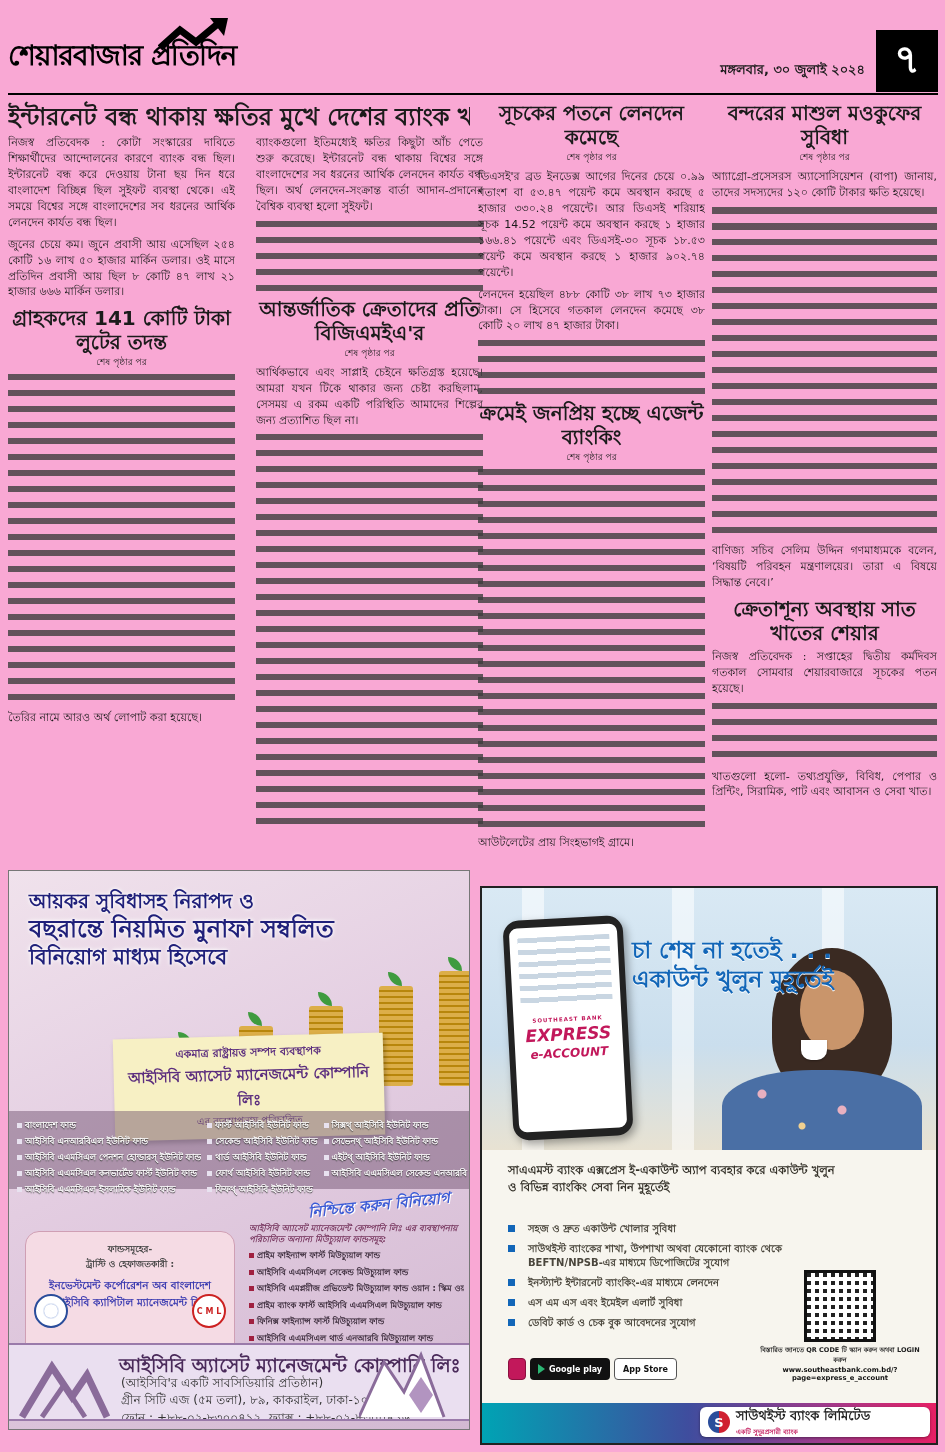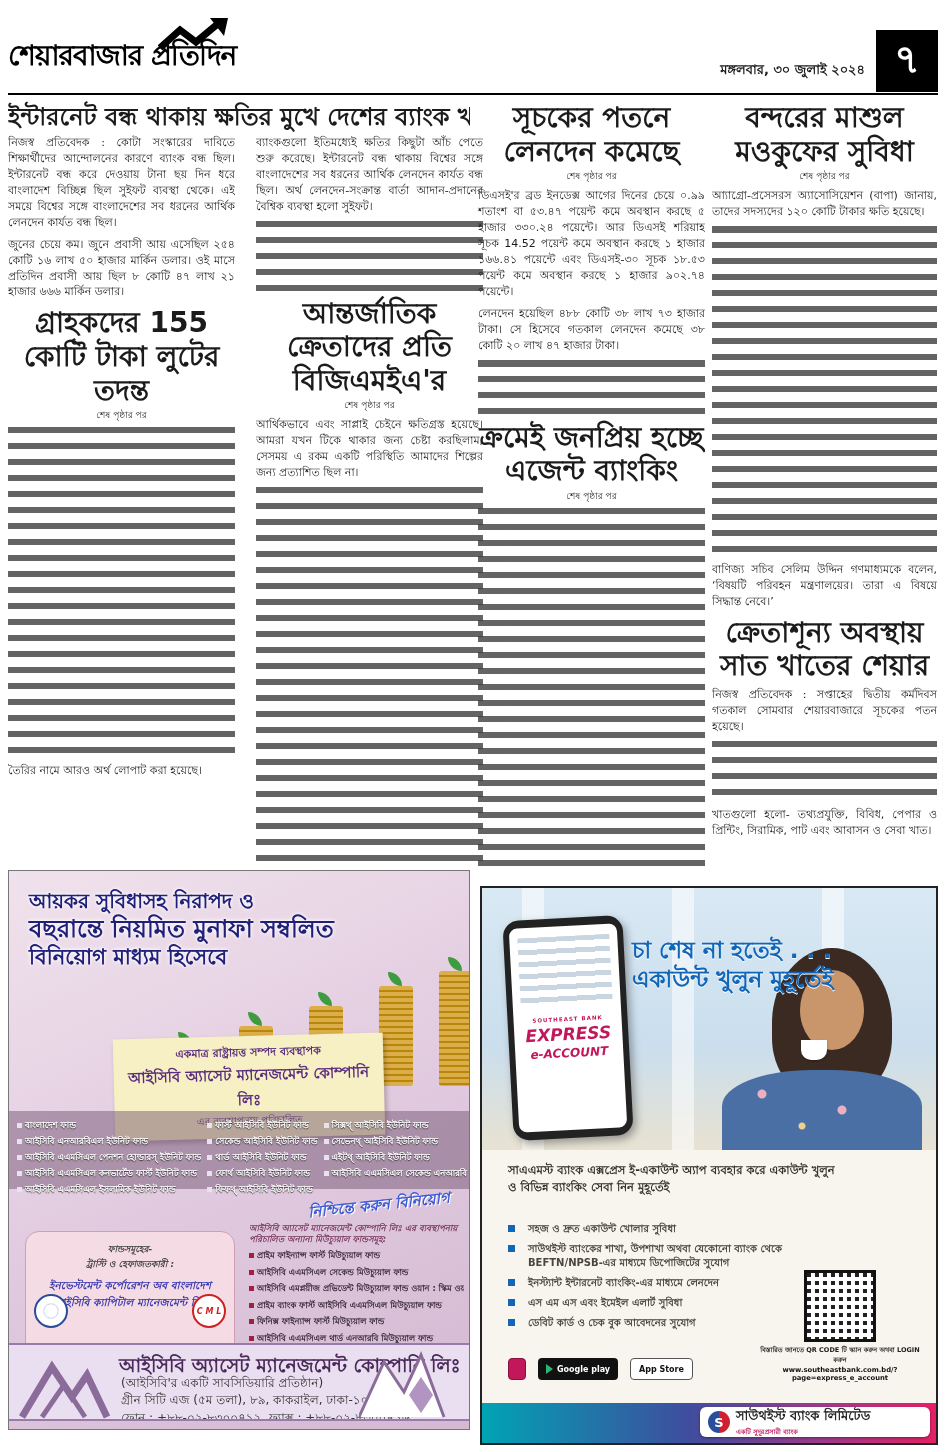--- a/index.html
+++ b/index.html
@@ -1,31 +1,31 @@
 <!DOCTYPE html>
 <html><head>
 <meta charset="utf-8">
 <style>
   html,body{margin:0;padding:0;background:#888;}
   *{box-sizing:border-box;}
-  .page{position:relative;width:945px;height:1452px;background:#ffffff;margin:0 auto;
+  .page{position:relative;width:945px;height:1452px;background:#f9a8d4;margin:0 auto;
         font-family:"DejaVu Sans","Liberation Sans",sans-serif;color:#1b1b1b;overflow:hidden;}
   
   .masthead{position:absolute;left:8px;top:34px;width:300px;height:56px;}
   .mast-logo{font-size:28px;font-weight:bold;color:#000;letter-spacing:-1px;white-space:nowrap;}
   .mast-arrow{position:absolute;left:150px;top:-16px;}
   .head-date{position:absolute;right:80px;top:60px;font-size:13px;font-weight:bold;}
   .page-num{position:absolute;right:7px;top:30px;width:62px;height:62px;background:#000;color:#fff;
             font-size:40px;font-weight:bold;display:flex;align-items:center;justify-content:center;}
   .head-rule{position:absolute;left:8px;right:7px;top:93px;height:2px;background:#000;}
   .main-headline{position:absolute;left:8px;top:98px;width:462px;height:36px;font-size:24px;font-weight:bold;
             text-align:center;white-space:nowrap;overflow:hidden;}
   
   .col{position:absolute;width:227px;overflow:hidden;}
-  .h2{font-size:28px;font-weight:bold;text-align:center;line-height:1.2;margin:6px 0 0;}
+  .h2{font-size:20px;font-weight:bold;text-align:center;line-height:1.2;margin:6px 0 0;}
   .cont{font-size:9px;text-align:center;margin:1px 0 4px;}
   .body{font-size:11px;line-height:1.45;text-align:justify;margin:0 0 6px;}
   .fl{background-image:repeating-linear-gradient(to bottom,#3d3d3d 0 6.5px,transparent 6.5px 16px);
       opacity:.8;margin-bottom:6px;}
   
   .ad-icb{position:absolute;left:8px;top:870px;width:462px;height:560px;border:1px solid #777;
           background:linear-gradient(155deg,#f0e2ec 0%,#e3cde1 45%,#d3b9d2 100%);overflow:hidden;}
   .icb-tagline{position:absolute;left:20px;top:18px;width:330px;color:#20207a;font-weight:bold;
           text-shadow:0 0 3px #fff,0 0 5px #fff;line-height:1.25;}
   .icb-t1{font-size:20px;} .icb-t2{font-size:24px;} .icb-t3{font-size:21px;}
@@ -38,21 +38,21 @@
          transform:rotate(-1.5deg);text-align:center;color:#5b2d7e;box-shadow:2px 3px 5px rgba(0,0,0,.25);}
   .icb-b1{font-size:11px;font-weight:bold;} .icb-b2{font-size:15px;font-weight:bold;} .icb-b3{font-size:10px;}
   .fund-panel{position:absolute;left:0;top:240px;width:462px;height:78px;background:rgba(104,74,104,.45);
          display:flex;padding:6px 8px;gap:6px;}
   .fund-col{flex:1;} .fund-col.wide{flex:1.35;}
   .fund-item{font-size:8.5px;font-weight:bold;color:#fff;text-shadow:0 1px 1px #333;margin:2px 0;white-space:nowrap;overflow:hidden;}
   .fund-item:before{content:"";display:inline-block;width:5px;height:5px;background:#e8e2f0;margin-right:3px;}
   .script-blue{position:absolute;left:290px;top:326px;width:160px;color:#3b5bd6;font-weight:bold;font-style:italic;
          font-size:15px;transform:rotate(-6deg);text-align:center;text-shadow:1px 1px 0 #fff;line-height:1.1;}
   .trustee{position:absolute;left:16px;top:360px;width:210px;height:130px;background:#f5dbe4;border:1px solid #cf9fb4;
-         border-radius:14px;text-align:center;padding:10px 6px;overflow:hidden;font-style:italic;}
+         border-radius:14px;text-align:center;padding:10px 6px;overflow:hidden;}
   .tr-1{font-size:9px;font-weight:bold;color:#444;}
   .tr-3{font-size:10.5px;font-weight:bold;color:#3a3ab0;margin-top:6px;}
   .tr-4{font-size:10.5px;font-weight:bold;color:#3a3ab0;}
   .logo-circ{position:absolute;width:34px;height:34px;border-radius:50%;}
   .logo-icb{left:8px;top:62px;border:2px solid #2a4d9b;background:radial-gradient(circle,#fff 30%,#cdd8ef 32%,#fff 40%),
             repeating-radial-gradient(circle,#2a4d9b 0 1px,transparent 1px 4px);}
   .logo-icml{right:8px;top:62px;border:2px solid #c22;color:#c22;font-size:8px;font-weight:bold;
             display:flex;align-items:center;justify-content:center;background:#fff;}
   .other-funds{position:absolute;left:240px;top:352px;width:215px;height:148px;overflow:hidden;}
   .of-head{font-size:8.5px;font-style:italic;color:#7a3a62;font-weight:bold;line-height:1.3;margin-bottom:4px;}
@@ -81,21 +81,21 @@
   .w-hair{position:absolute;right:30px;top:0;width:120px;height:150px;background:#3a2a22;border-radius:50% 50% 40% 40%;}
   .w-face{position:absolute;right:58px;top:22px;width:64px;height:80px;background:#c9956b;border-radius:50%;}
   .w-dress{position:absolute;right:0;bottom:0;width:200px;height:80px;background:#4a6fa5;border-radius:45% 45% 0 0;
          background-image:radial-gradient(circle at 20% 30%,#e8b0c0 0 4px,transparent 5px),radial-gradient(circle at 60% 50%,#e8b0c0 0 4px,transparent 5px),radial-gradient(circle at 40% 70%,#f0d090 0 3px,transparent 4px);}
   .w-cup{position:absolute;right:95px;top:92px;width:26px;height:20px;background:#fff;border-radius:0 0 10px 10px;box-shadow:0 1px 2px rgba(0,0,0,.3);}
   .seb-body{position:absolute;left:0;top:262px;width:458px;bottom:40px;background:#f7f5ee;}
   .seb-intro{position:absolute;left:26px;top:12px;width:330px;font-size:11.5px;font-weight:bold;color:#35322a;line-height:1.5;}
   .seb-feats{position:absolute;left:26px;top:66px;width:300px;}
   .feat{font-size:10px;font-weight:bold;color:#4a463c;margin:6px 0;line-height:1.4;padding-left:20px;position:relative;}
   .feat:before{content:"";position:absolute;left:0;top:3px;width:7px;height:7px;background:#1266b8;}
-  .badges{position:absolute;left:26px;top:208px;display:flex;gap:12px;align-items:center;}
+  .badges{position:absolute;left:26px;top:208px;display:flex;gap:4px;align-items:center;}
   .badge{height:22px;border-radius:4px;display:flex;align-items:center;padding:0 8px;font-size:8px;font-weight:bold;}
   .badge-sb{background:#c2185b;color:#fff;border:1px solid #8b103f;}
   .badge-play{background:#111;color:#fff;gap:4px;}
   .play-tri{width:0;height:0;border-left:7px solid #2bb673;border-top:5px solid transparent;border-bottom:5px solid transparent;}
   .badge-app{background:#fff;color:#111;border:1px solid #555;}
   .qr-wrap{position:absolute;right:20px;top:120px;width:160px;text-align:center;}
   .qr{width:72px;height:72px;margin:0 auto 4px;border:3px solid #111;
       background:repeating-linear-gradient(90deg,#111 0 4px,#fff 4px 8px),repeating-linear-gradient(#111 0 4px,#fff 4px 8px);
       background-blend-mode:screen;}
   .qr-cap{font-size:6.5px;font-weight:bold;color:#222;line-height:1.5;}
@@ -122,21 +122,21 @@
     </svg>
   </div>
   <div class="head-date">মঙ্গলবার, ৩০ জুলাই ২০২৪</div>
   <div class="page-num">৭</div>
   <div class="head-rule"></div>
   <div class="main-headline">ইন্টারনেট বন্ধ থাকায় ক্ষতির মুখে দেশের ব্যাংক খাত</div>
 
   <div class="col" style="left:8px;top:135px;height:727px;">
     <p class="body">নিজস্ব প্রতিবেদক : কোটা সংস্কারের দাবিতে শিক্ষার্থীদের আন্দোলনের কারণে ব্যাংক বন্ধ ছিল। ইন্টারনেট বন্ধ করে দেওয়ায় টানা ছয় দিন ধরে বাংলাদেশ বিচ্ছিন্ন ছিল সুইফট ব্যবস্থা থেকে। এই সময়ে বিশ্বের সঙ্গে বাংলাদেশের সব ধরনের আর্থিক লেনদেন কার্যত বন্ধ ছিল।</p>
     <p class="body">জুনের চেয়ে কম। জুনে প্রবাসী আয় এসেছিল ২৫৪ কোটি ১৬ লাখ ৫০ হাজার মার্কিন ডলার। ওই মাসে প্রতিদিন প্রবাসী আয় ছিল ৮ কোটি ৪৭ লাখ ২১ হাজার ৬৬৬ মার্কিন ডলার।</p>
-    <div class="h2">গ্রাহকদের 155 কোটি টাকা লুটের তদন্ত</div>
+    <div class="h2">গ্রাহকদের 141 কোটি টাকা লুটের তদন্ত</div>
     <div class="cont">শেষ পৃষ্ঠার পর</div>
     <div class="fl" style="height:330px;"></div>
     <p class="body">তৈরির নামে আরও অর্থ লোপাট করা হয়েছে।</p>
   </div>
 
   <div class="col" style="left:256px;top:135px;height:727px;">
     <p class="body">ব্যাংকগুলো ইতিমধ্যেই ক্ষতির কিছুটা আঁচ পেতে শুরু করেছে। ইন্টারনেট বন্ধ থাকায় বিশ্বের সঙ্গে বাংলাদেশের সব ধরনের আর্থিক লেনদেন কার্যত বন্ধ ছিল। অর্থ লেনদেন-সংক্রান্ত বার্তা আদান-প্রদানের বৈশ্বিক ব্যবস্থা হলো সুইফট।</p>
     <div class="fl" style="height:70px;"></div>
     <div class="h2">আন্তর্জাতিক ক্রেতাদের প্রতি বিজিএমইএ'র</div>
     <div class="cont">শেষ পৃষ্ঠার পর</div>

